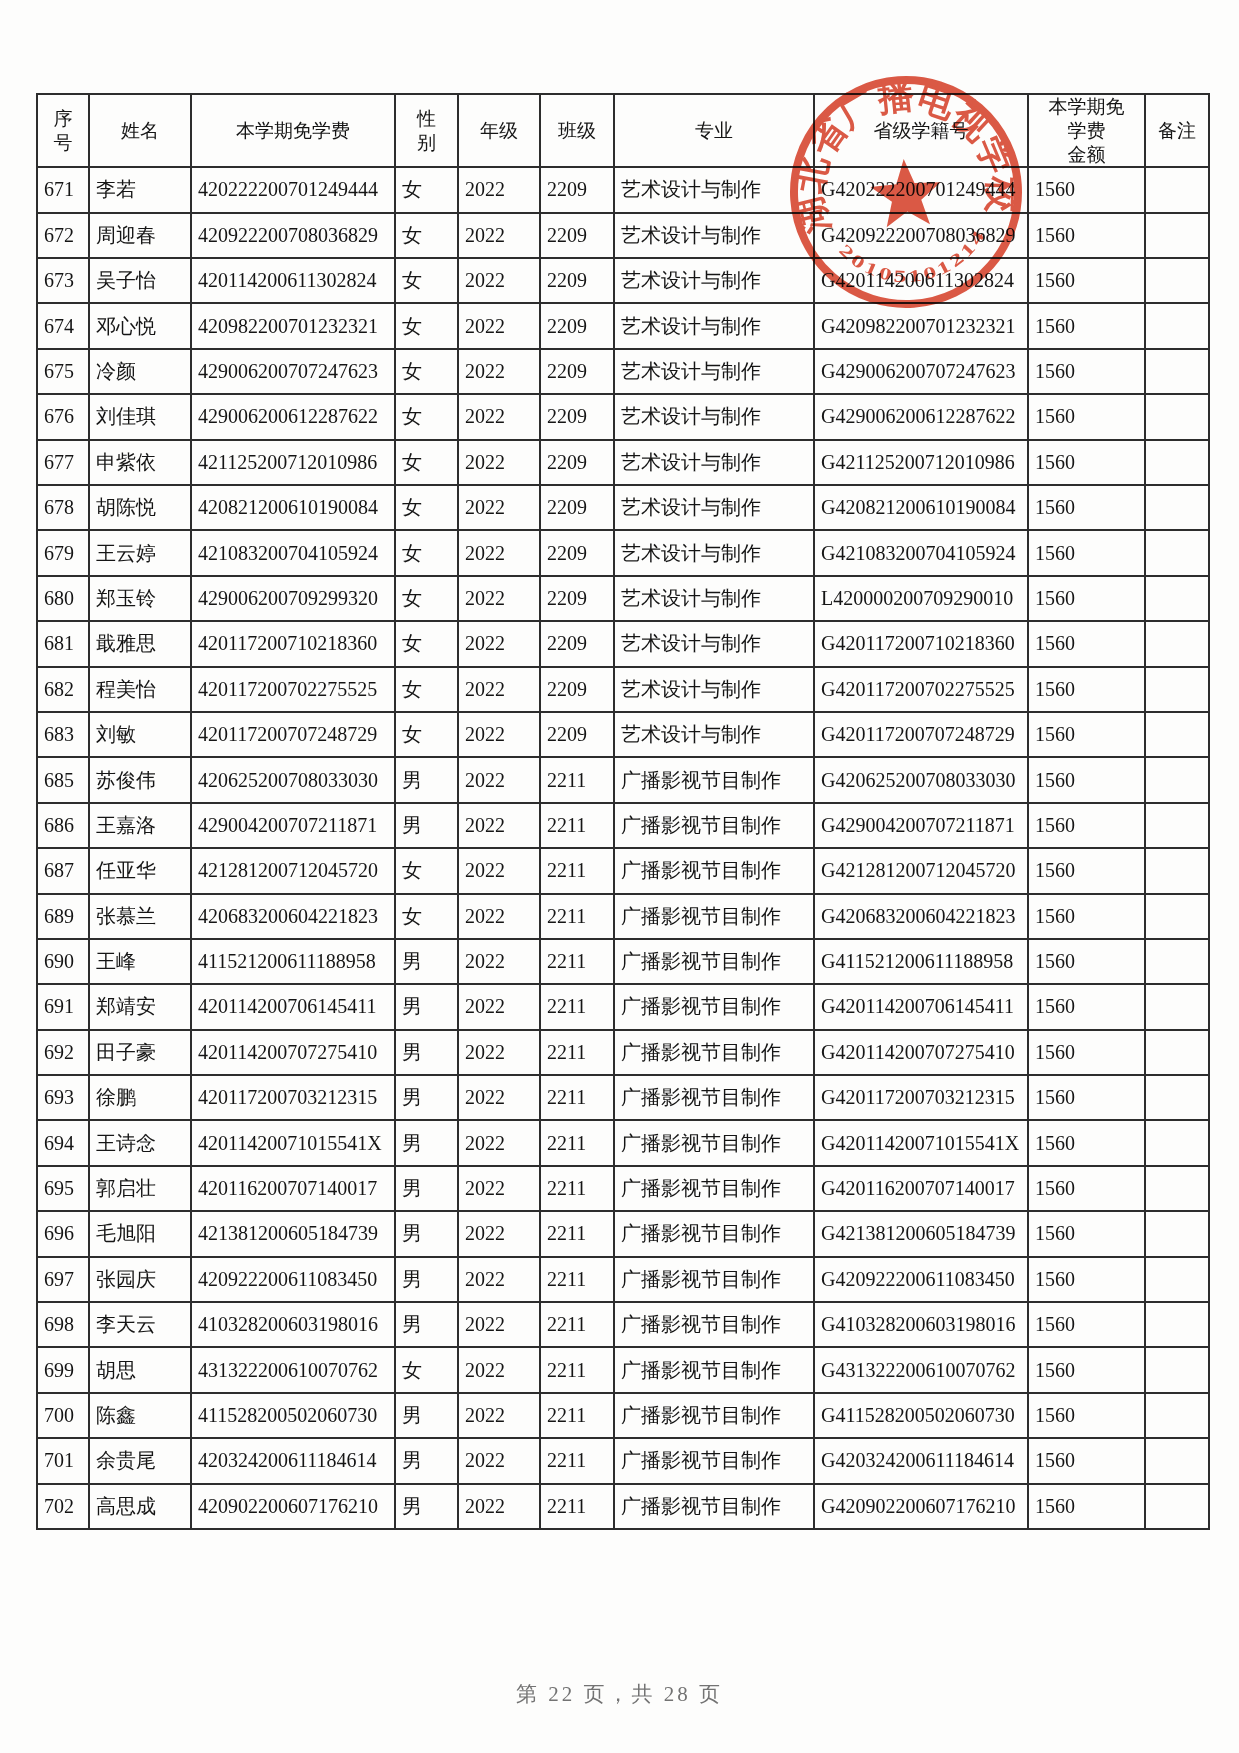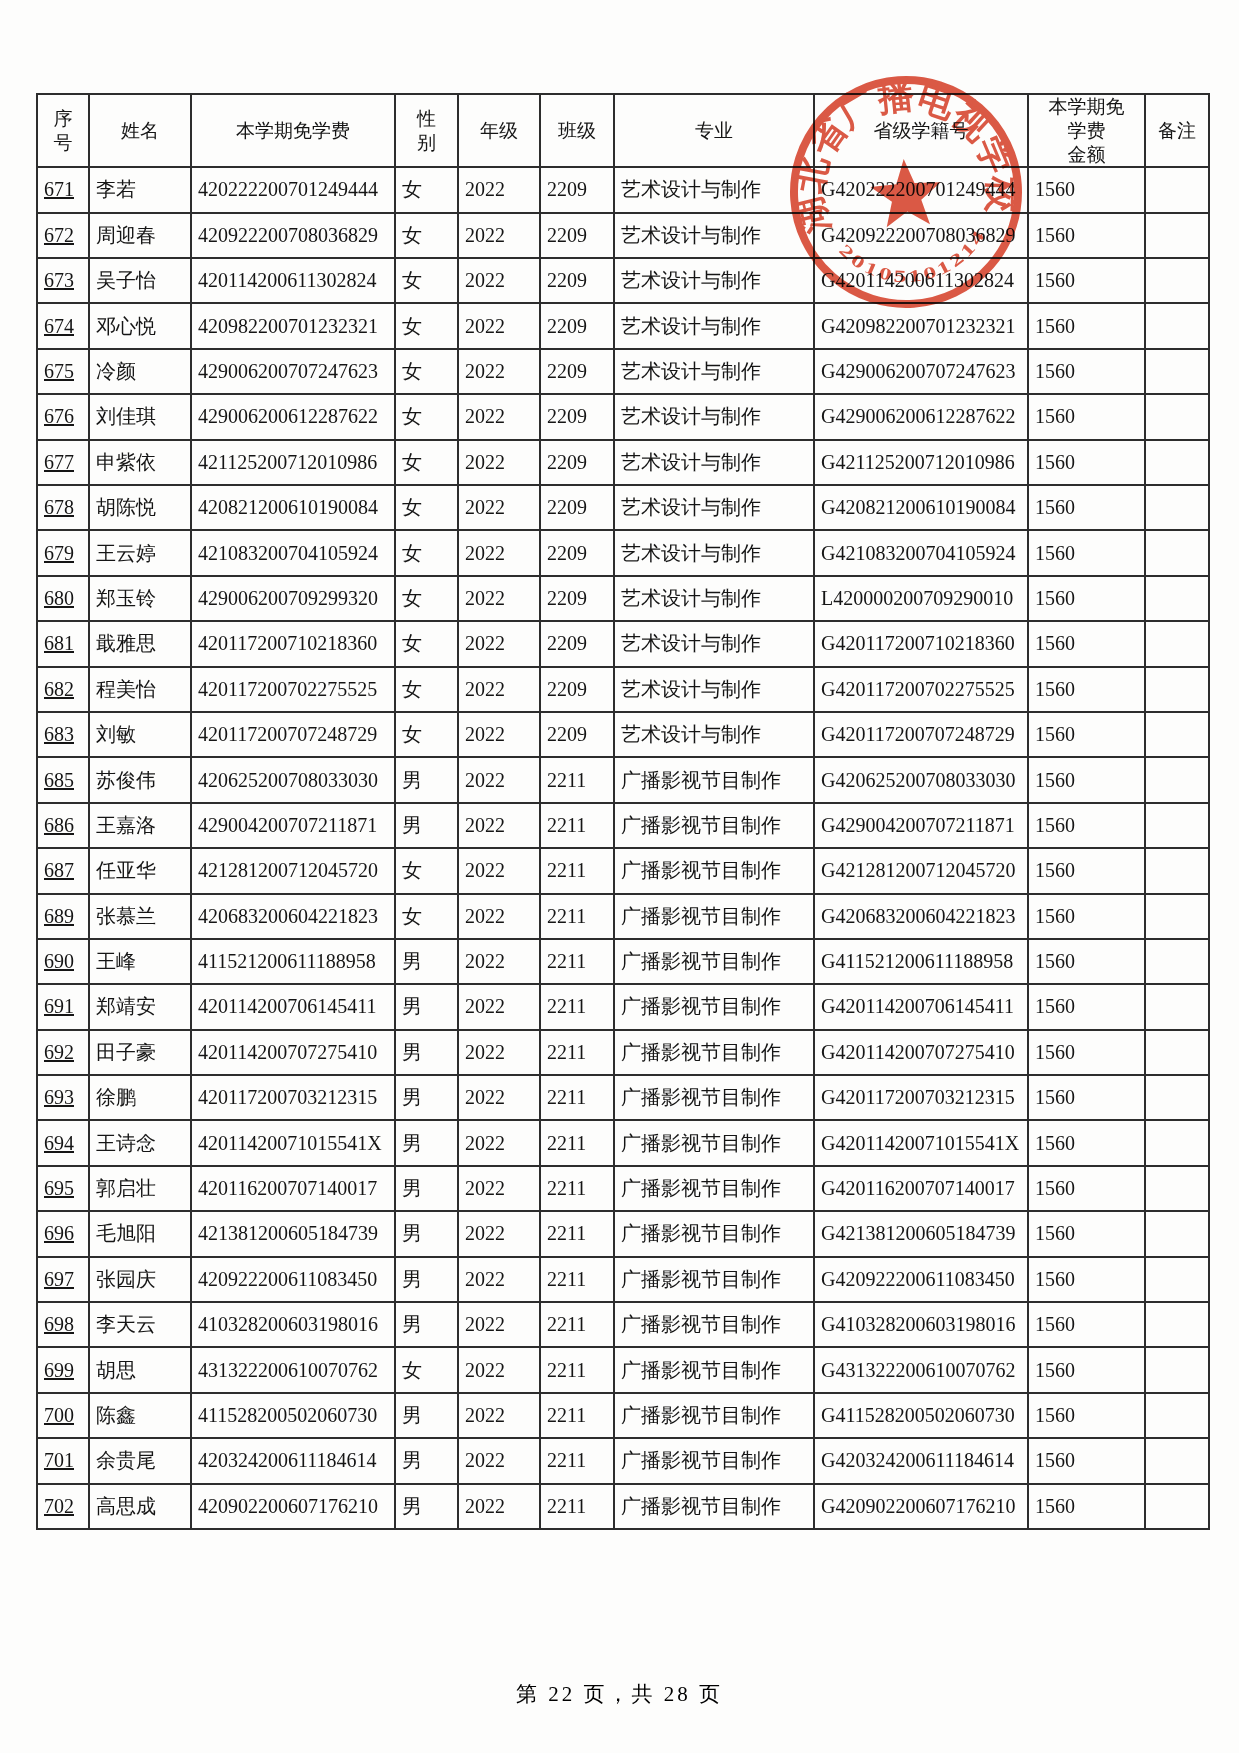--- a/index.html
+++ b/index.html
@@ -35,21 +35,21 @@
     line-height:1.25;
     padding:0 12px;
   }
   table.roster td {
     height:43.4px;
     font-size:20px;
     padding:0 0 0 6px;
     white-space:nowrap;
     text-align:left;
   }
-  td.c0 { text-align:center; padding:0; font-size:19px;text-decoration:underline; }
+  td.c0 { text-align:center; padding:0; font-size:19px; }
   td.c2 { font-size:21px; letter-spacing:0px;border-radius:6px; }
   td.c3, td.c4, td.c5, td.c8 { padding-left:8px; }
   td.c7 { font-size:20.5px; padding-left:4px; }
   
   .stamp {
     position:absolute;
     left:766px; top:52px;
     width:280px; height:280px;
     transform:rotate(-4deg);
     mix-blend-mode:multiply;
@@ -57,21 +57,21 @@
     pointer-events:none;
   }
   .stamp text { font-family:"Liberation Serif","DejaVu Serif",serif; }
   .footer {
     position:absolute;
     left:0; top:1680px;
     width:100%;
     text-align:center;
     font-size:21px;
     letter-spacing:3px;
-    color:#000000;
+    color:#737373;
   }
 </style>
 </head>
 <body>
 
 <div class="page">
 
   <table class="roster">
     <colgroup>
       <col style="width:52px">

